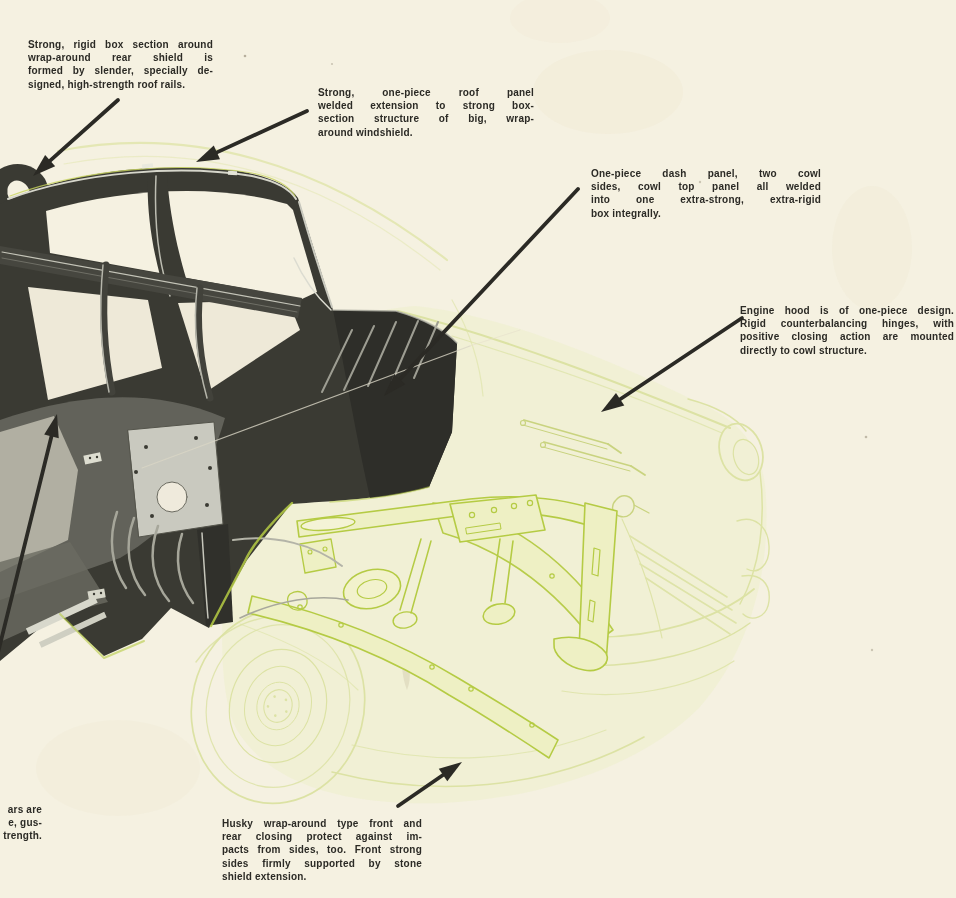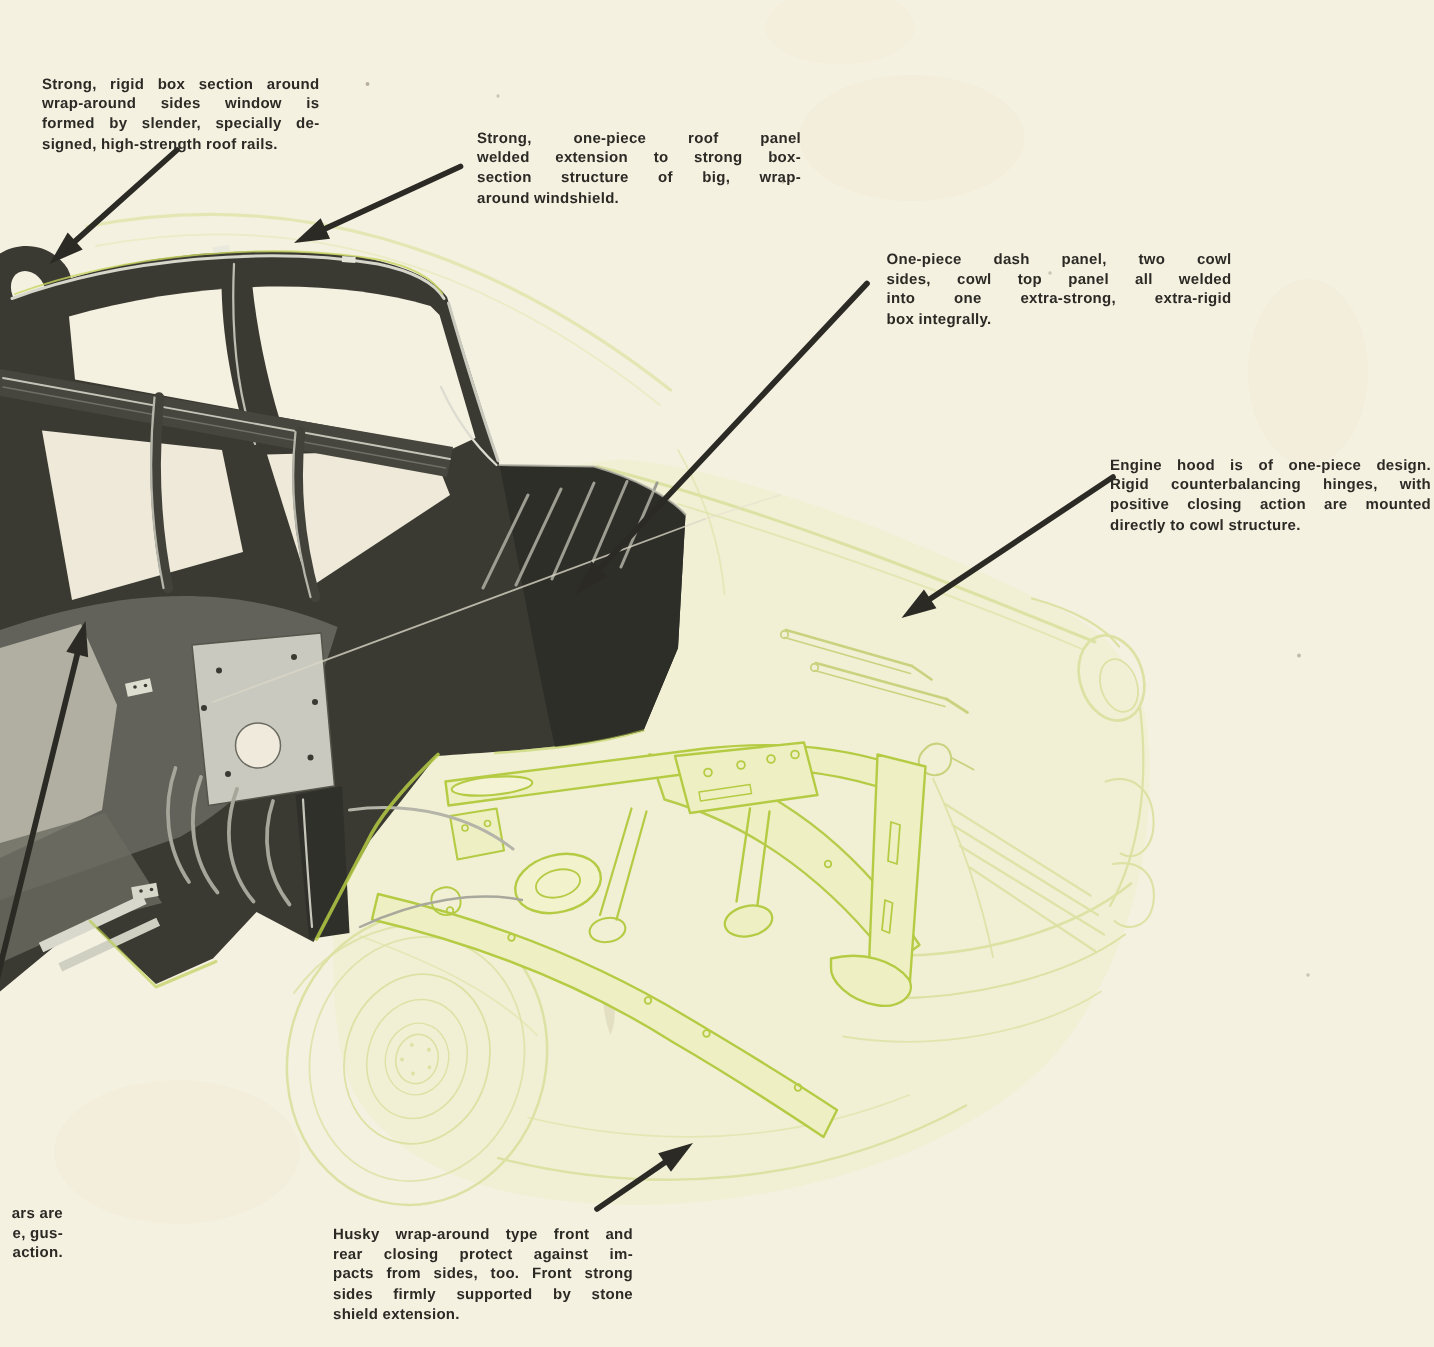--- a/index.html
+++ b/index.html
@@ -238,23 +238,23 @@
         <line x1="-28" y1="758" x2="51.4827917265208" y2="436.3284664244335" stroke="var(--ink)" stroke-width="3.8" stroke-linecap="round"></line>
         <polygon points="57,414 58.76381338666215,438.1275560788289 44.20177006637945,434.5293767700381" fill="var(--ink)"></polygon>
       </g>
       <g>
         <line x1="398" y1="806" x2="443.04703574341454" y2="775.0301629264025" stroke="var(--ink)" stroke-width="3.8" stroke-linecap="round"></line>
         <polygon points="462,762 447.2960019150675,781.2104773578977 438.7980695717616,768.8498484949072" fill="var(--ink)"></polygon>
       </g>
     </svg>
 
   <div id="annotations" class="layer">
-      <div class="annotation" style="left: 28px; top: 50px; width: 185px;">
+      <div class="annotation" style="left: 28px; top: 38px; width: 185px;">
         <div class="ann-line">Strong, rigid box section around</div>
-        <div class="ann-line">wrap-around sides window is</div>
+        <div class="ann-line">wrap-around rear shield is</div>
         <div class="ann-line">formed by slender, specially de-</div>
         <div class="ann-line last">signed, high-strength roof rails.</div>
       </div>
       <div class="annotation" style="left: 318px; top: 86px; width: 216px;">
         <div class="ann-line">Strong, one-piece roof panel</div>
         <div class="ann-line">welded extension to strong box-</div>
         <div class="ann-line">section structure of big, wrap-</div>
         <div class="ann-line last">around windshield.</div>
       </div>
       <div class="annotation" style="left: 591px; top: 167px; width: 230px;">
@@ -265,21 +265,21 @@
       </div>
       <div class="annotation" style="left: 740px; top: 304px; width: 214px;">
         <div class="ann-line">Engine hood is of one-piece design.</div>
         <div class="ann-line">Rigid counterbalancing hinges, with</div>
         <div class="ann-line">positive closing action are mounted</div>
         <div class="ann-line last">directly to cowl structure.</div>
       </div>
       <div class="annotation right" style="left: 0px; top: 803px; width: 42px;">
         <div class="ann-line">ars are</div>
         <div class="ann-line">e, gus-</div>
-        <div class="ann-line last">action.</div>
+        <div class="ann-line last">trength.</div>
       </div>
       <div class="annotation" style="left: 222px; top: 817px; width: 200px;">
         <div class="ann-line">Husky wrap-around type front and</div>
         <div class="ann-line">rear closing protect against im-</div>
         <div class="ann-line">pacts from sides, too. Front strong</div>
         <div class="ann-line">sides firmly supported by stone</div>
         <div class="ann-line last">shield extension.</div>
       </div>
     </div>
 

